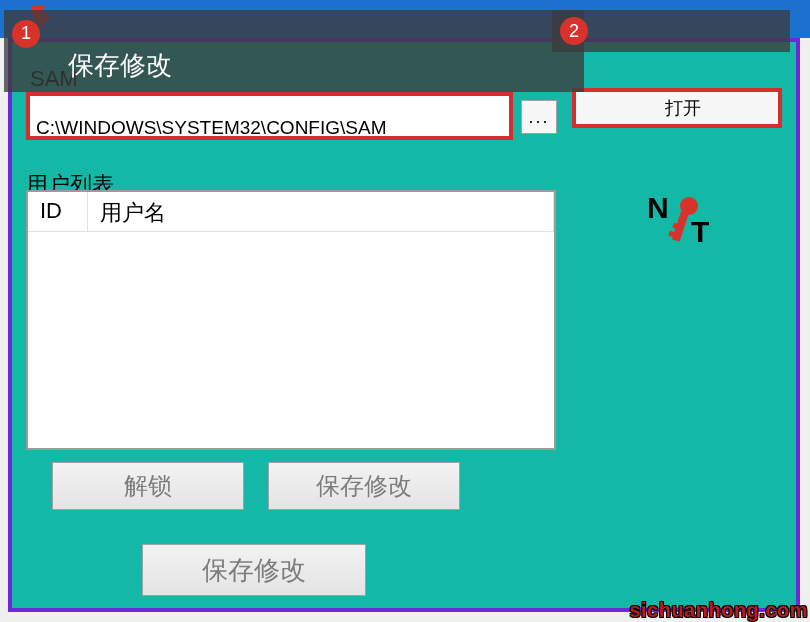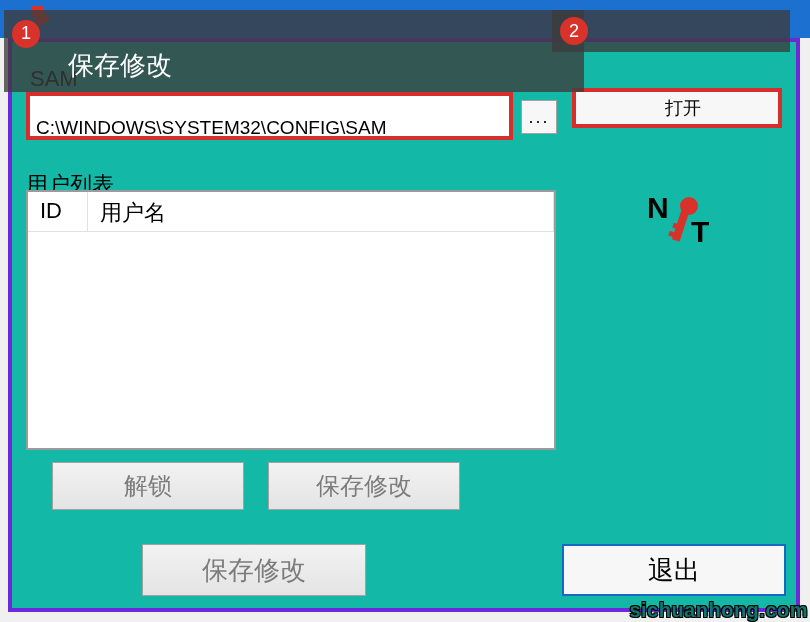--- a/index.html
+++ b/index.html
@@ -226,21 +226,21 @@
     width: 238px;
     height: 42px;
   }
 
   .watermark {
     position: absolute;
     right: 2px;
     bottom: 0px;
     font-size: 20px;
     font-weight: bold;
-    color: #0f766e;
+    color: #b91c1c;
     text-shadow: -1px -1px 0 #000, 1px -1px 0 #000, -1px 1px 0 #000, 1px 1px 0 #000;
     letter-spacing: 0.5px;
   }
 </style>
 </head>
 <body>
 
 <div class="titlebar">
   <span class="app-icon">
     <svg viewBox="0 0 20 24">
@@ -279,21 +279,20 @@
       <rect x="44" y="34" width="8" height="5" fill="#d8322b" transform="rotate(18 48 36)"></rect>
       <rect x="40" y="42" width="8" height="5" fill="#d8322b" transform="rotate(18 44 44)"></rect>
     </svg>
   </div>
 
 
   <button class="unlock-btn">解锁</button>
   <button class="changepw-btn">保存修改</button>
 
   <button class="save-btn">保存修改</button>
-  <button class="exit-btn">退出</button>
 
 </div>
 
 <div class="ann-bar ann1">
   <div class="line1">
     <span class="ann-badge">1</span>
   </div>
   <div class="line2">保存修改</div>
 </div>
 

